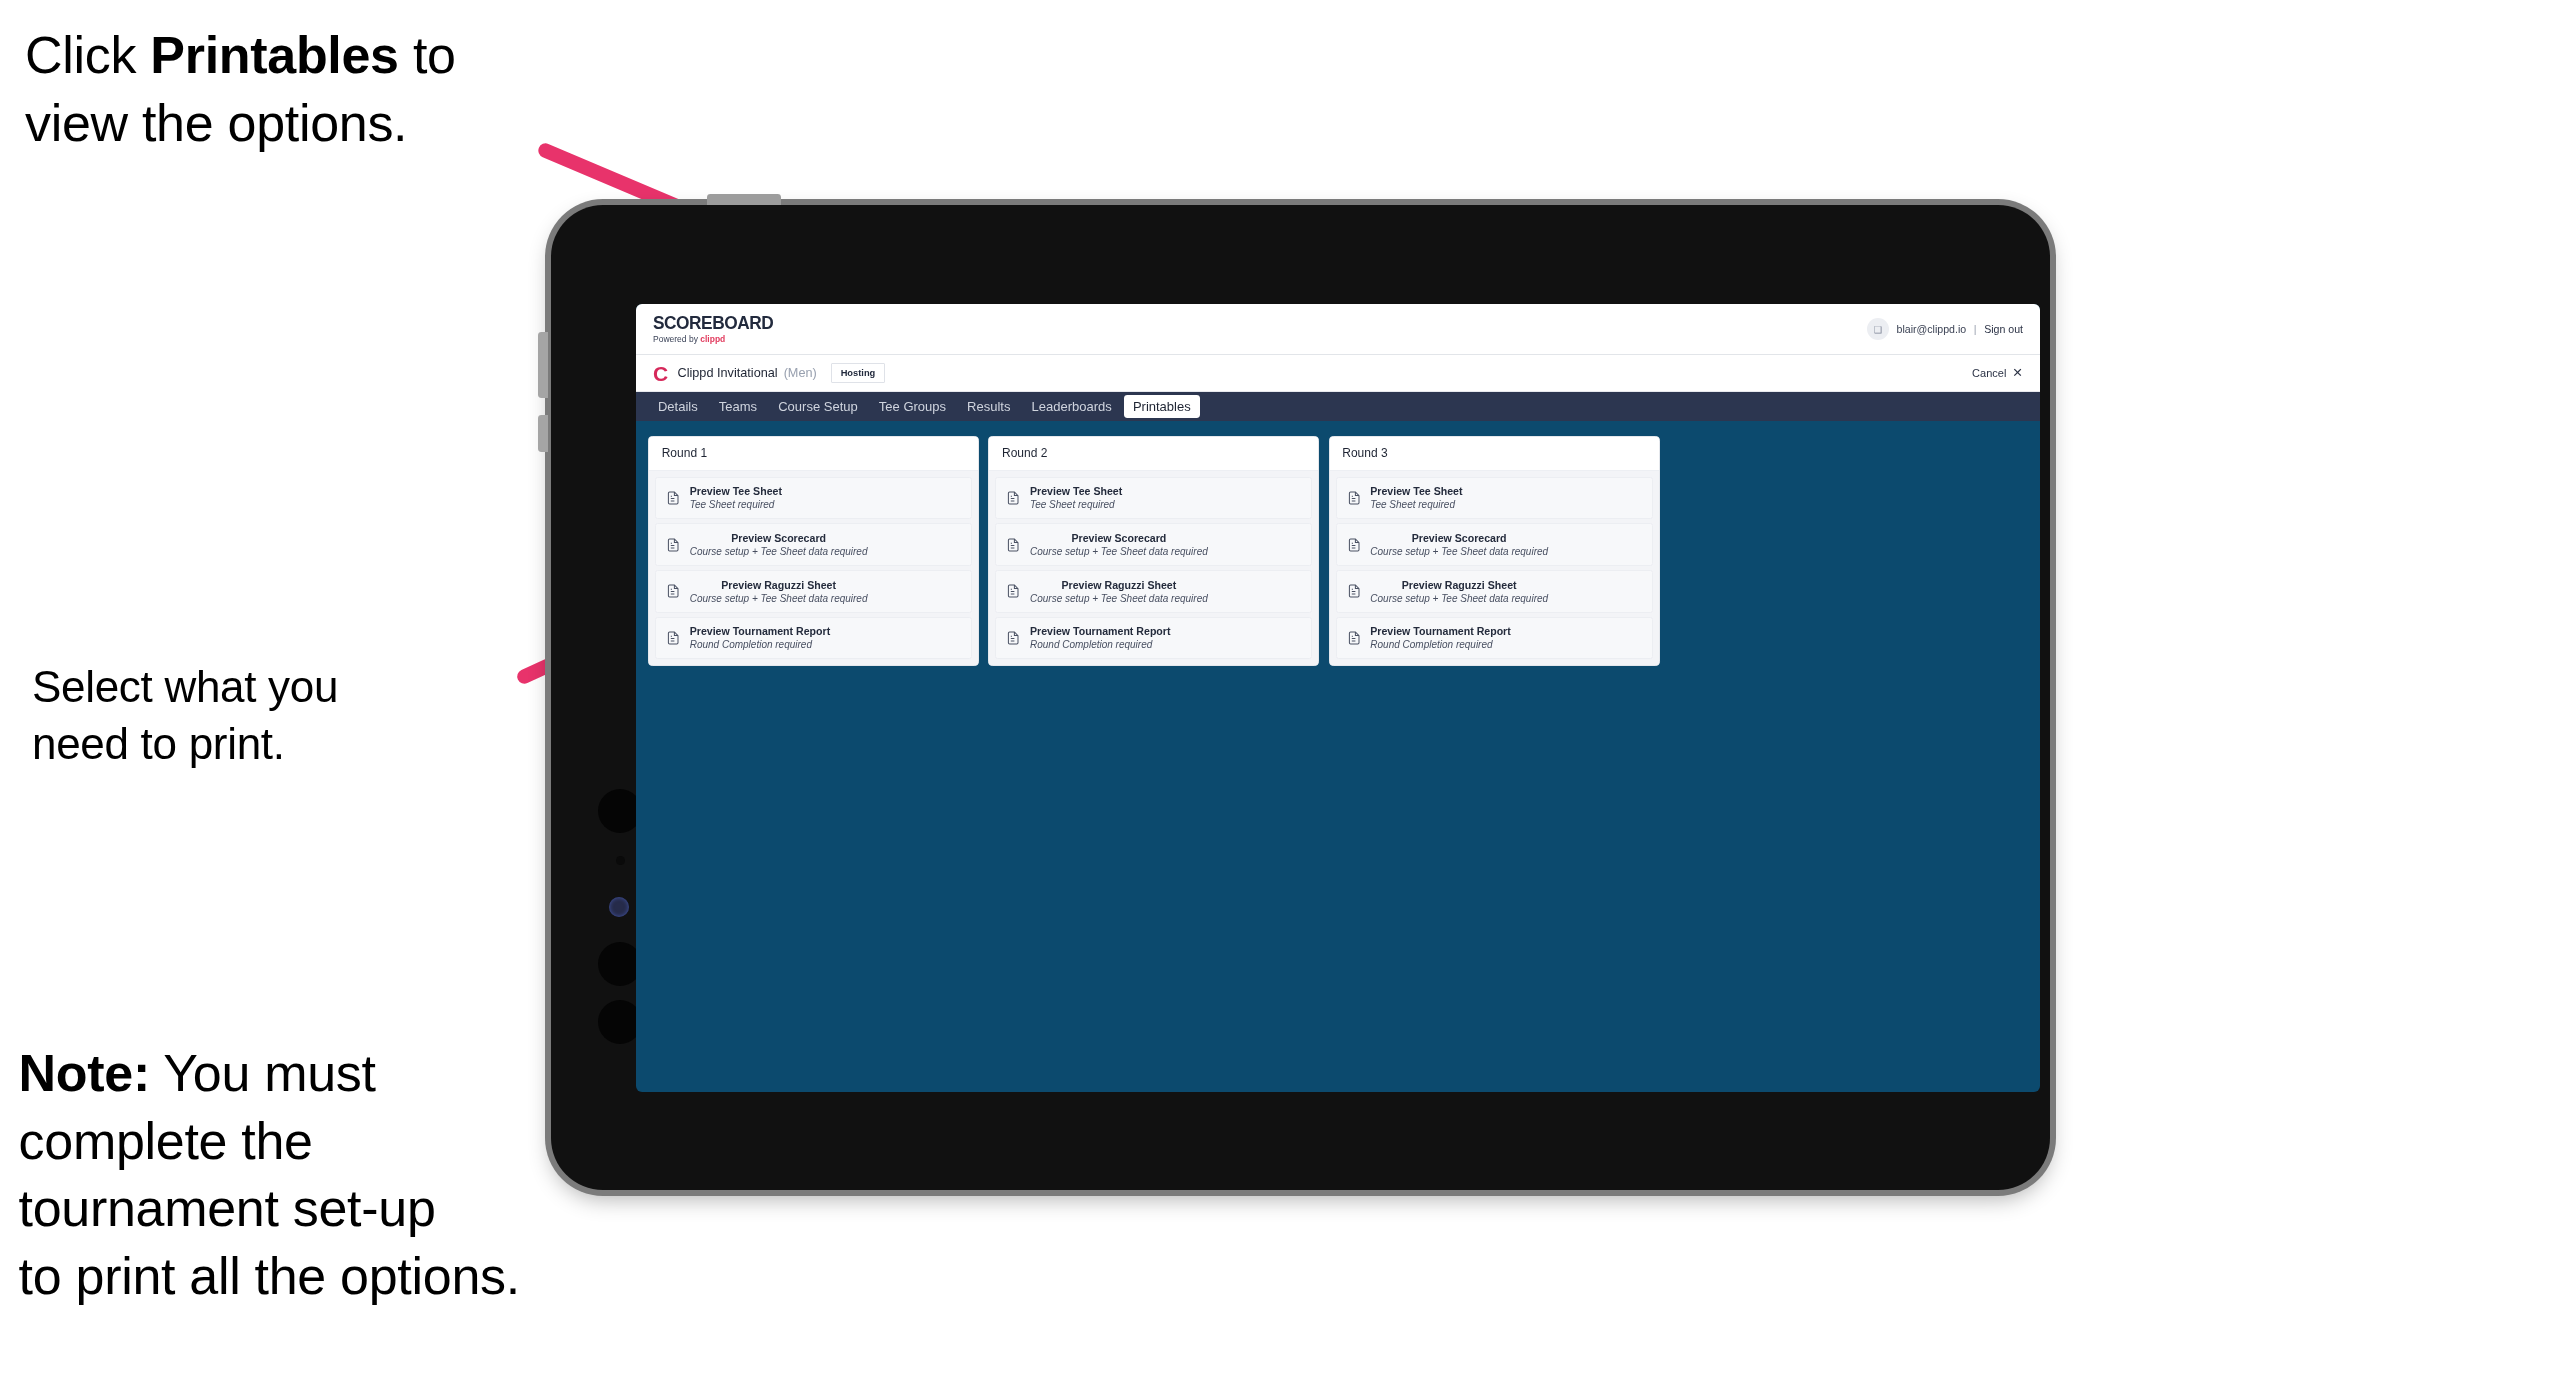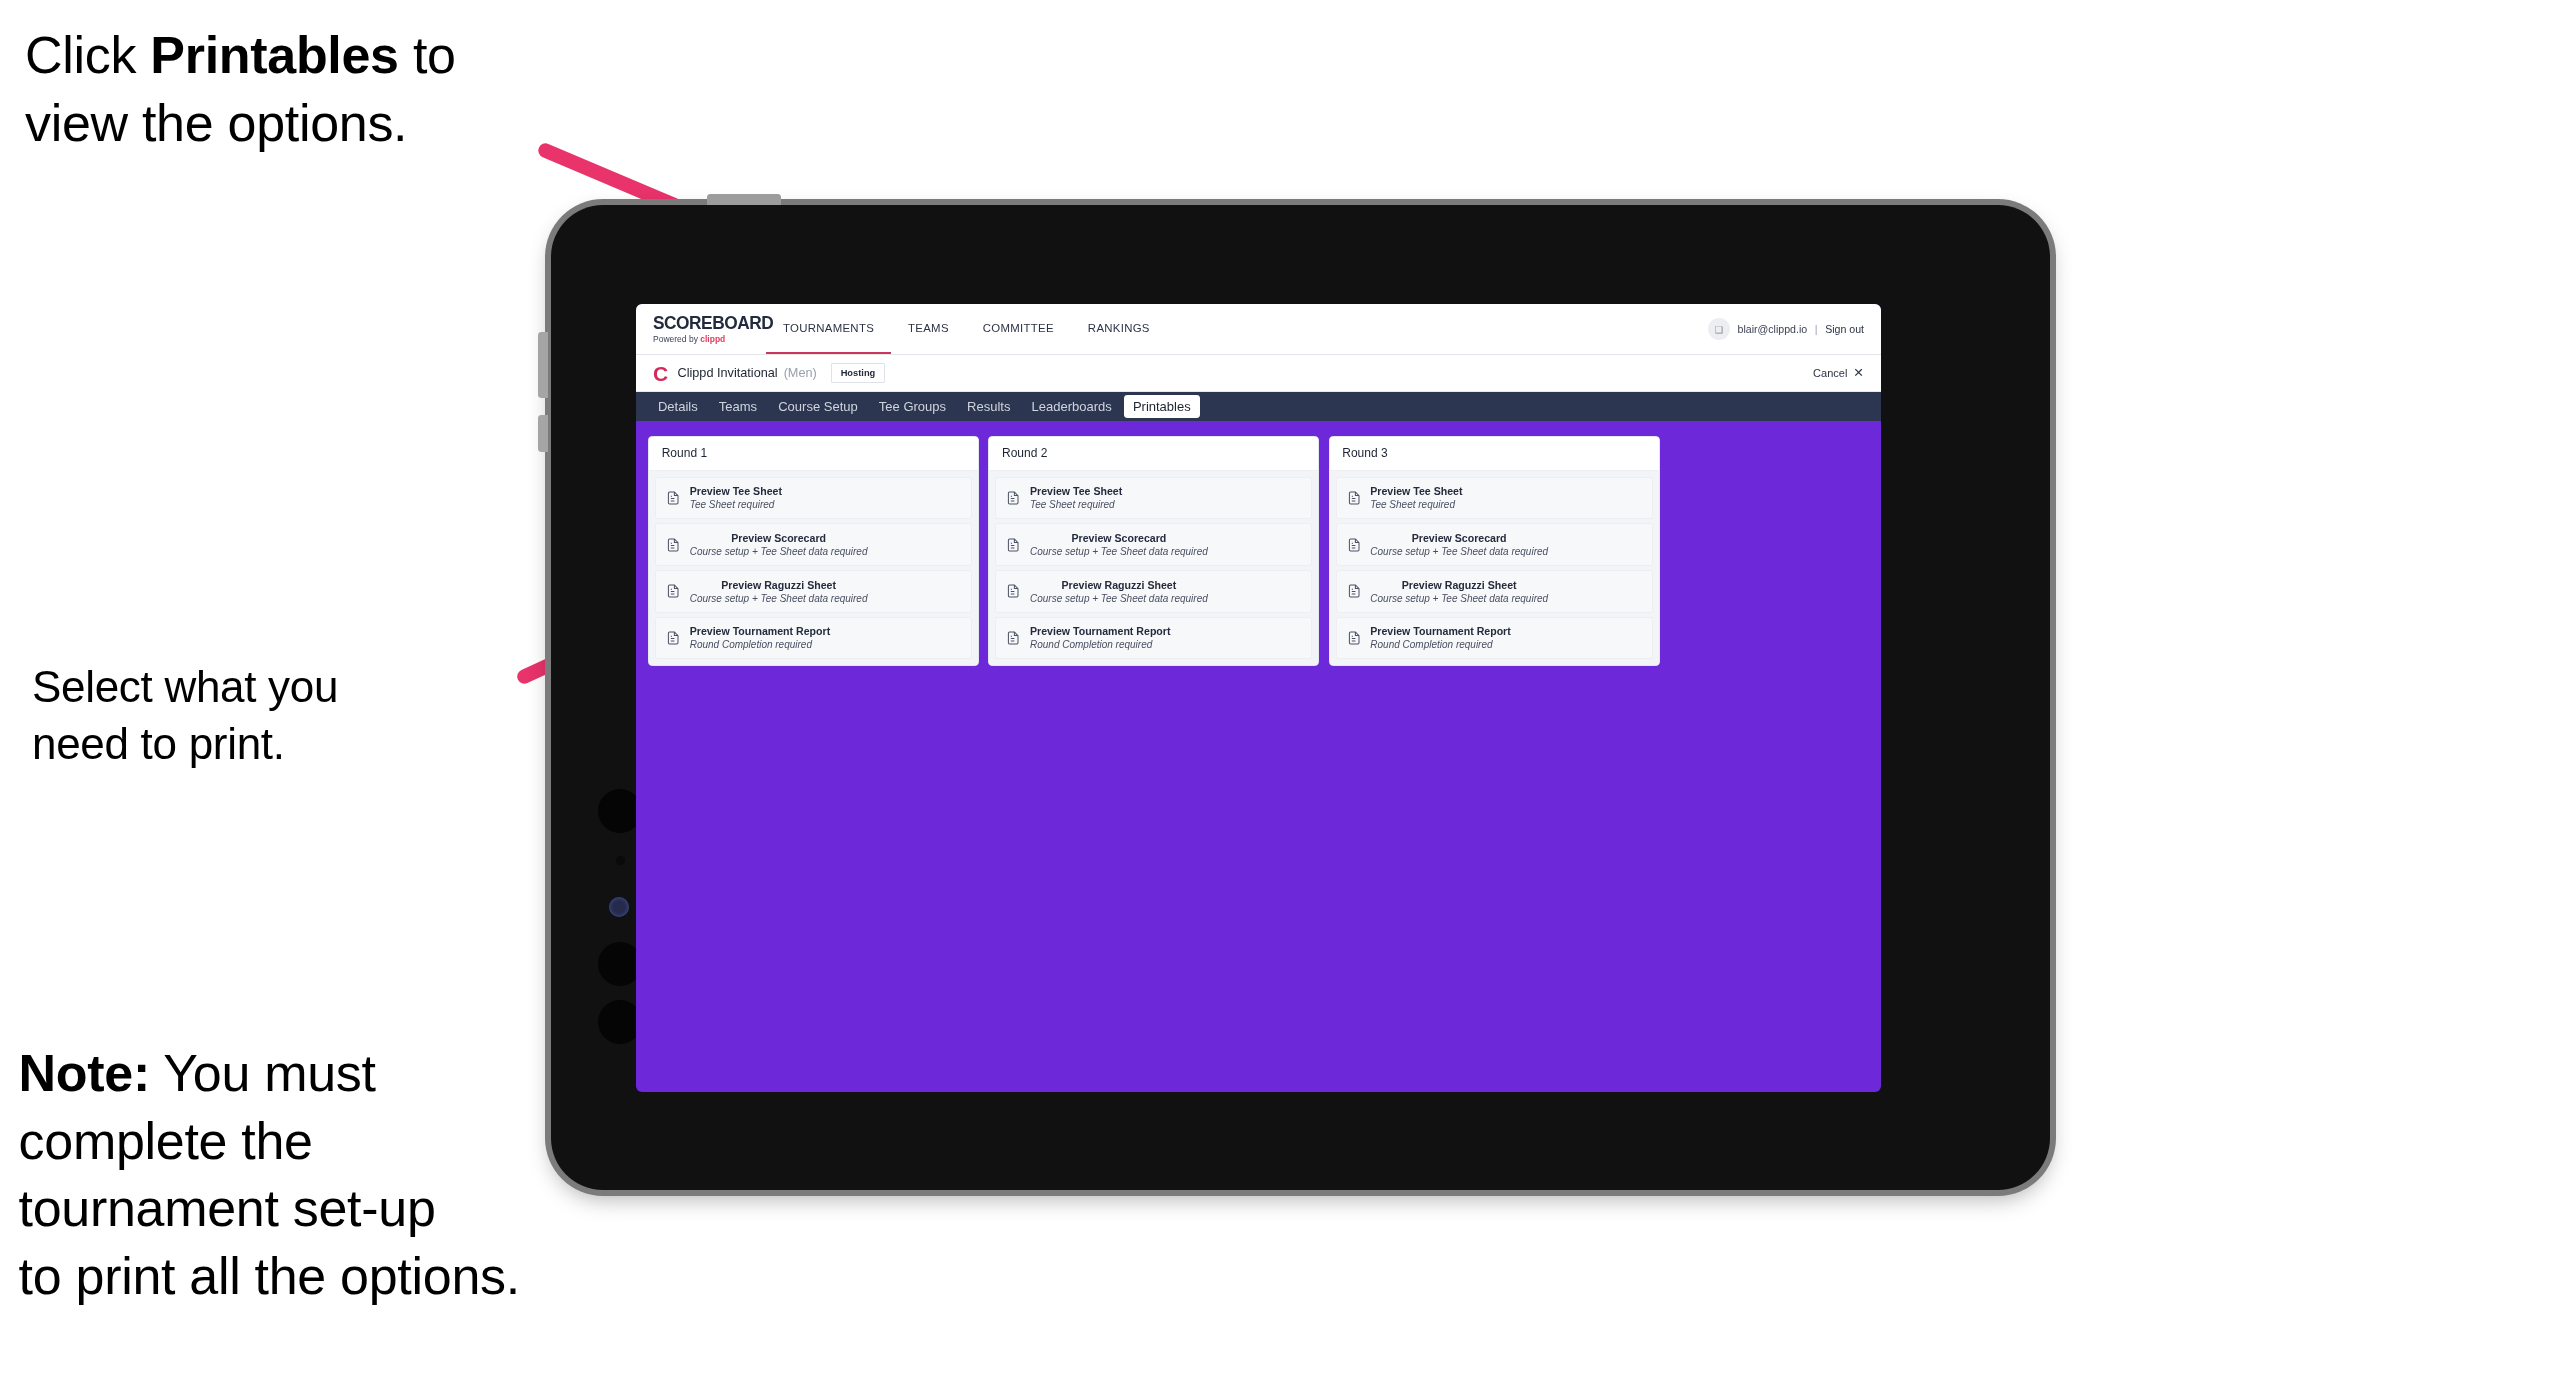--- a/index.html
+++ b/index.html
@@ -47,22 +47,22 @@
   #lens-b{left:65px;top:651px;width:8.5px;height:8.5px;background:#0a0a0a;}
   #lens-c{left:58px;top:692px;width:20px;height:20px;background:#262b4a;
           box-shadow:inset 0 0 4.2px #4457a8;}
   #lens-d{left:47px;top:737px;width:44px;height:44px;background:#050505;}
   #lens-e{left:47px;top:795px;width:44px;height:44px;background:#050505;}
 
   
   #screen{
     position:absolute;
     left:636px;top:304px;
-    width:1245px;height:788px;
-    background:#6d28d9;
+    width:1404px;height:788px;
+    background:#0c4a6e;
     border-radius:6px;
     overflow:hidden;
     font-family:"Liberation Sans", sans-serif;
   }
 
   
   #topbar{
     height:51px;background:#ffffff;border-bottom:0.8px solid #e2e5e9;
     display:flex;align-items:stretch;padding:0 17px;box-sizing:border-box;
   }
@@ -174,26 +174,20 @@
   <div class="lens" id="lens-e"></div>
 </div>
 
 <div id="screen">
 
   <div id="topbar">
     <div id="brand">
       <div id="brand-title">SCOREBOARD</div>
       <div id="brand-sub"><span>Powered by </span><span class="cl">clippd</span></div>
     </div>
-    <div id="mainnav">
-      <div class="nav-item active">TOURNAMENTS</div>
-      <div class="nav-item">TEAMS</div>
-      <div class="nav-item">COMMITTEE</div>
-      <div class="nav-item">RANKINGS</div>
-    </div>
     <div id="topbar-right">
       <div id="avatar">❑</div>
       <span>blair@clippd.io</span>
       <span class="divider-pipe">|</span>
       <span id="signout">Sign out</span>
     </div>
   </div>
 
   <div id="tourbar">
     <div id="tour-logo">C</div>

